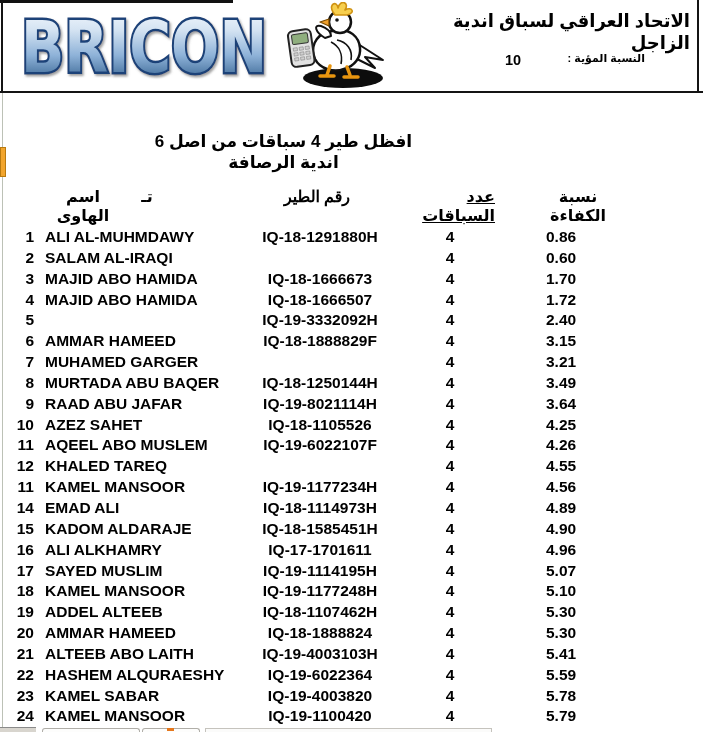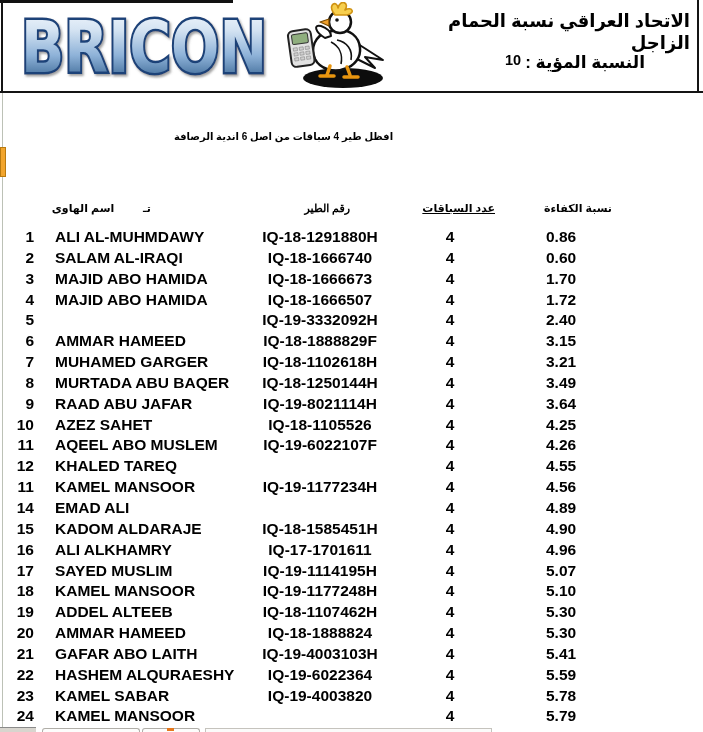--- a/index.html
+++ b/index.html
@@ -14,42 +14,42 @@
   .header-bottom-line{position:absolute;left:0;top:91px;width:703px;height:2px;background:#141414;}
   .header-left-line{position:absolute;left:1px;top:0;width:2px;height:91px;background:#141414;}
   .header-right-line{position:absolute;right:4px;top:0;width:2px;height:91px;background:#141414;}
   .top-line{position:absolute;left:0;top:0;width:233px;height:3px;background:#111;}
 
   .logo-svg{position:absolute;left:12px;top:5px;width:264px;height:82px;}
   .pigeon-svg{position:absolute;left:277px;top:2px;width:118px;height:88px;}
 
   .org-title{position:absolute;right:13px;top:10px;width:290px;text-align:right;
     font-size:18px;font-weight:bold;letter-spacing:.2px;}
-  .pct-label{position:absolute;right:58px;top:52px;font-size:17px;font-weight:bold;}
+  .pct-label{position:absolute;right:58px;top:52px;font-size:11px;font-weight:bold;}
   .pct-value{position:absolute;left:498px;top:52px;width:30px;text-align:center;
     font-size:14.5px;font-weight:bold;}
 
   
   .report-title{position:absolute;left:135px;top:131px;width:297px;text-align:center;
-    font-size:10px;font-weight:bold;}
-
-  
-  .thead{position:absolute;left:0;top:202px;width:680px;height:21px;font-weight:bold;font-size:11px;}
+    font-size:17px;font-weight:bold;}
+
+  
+  .thead{position:absolute;left:0;top:187px;width:680px;height:21px;font-weight:bold;font-size:16px;}
   .thead span{position:absolute;top:0;}
   .th-rank{left:134px;width:26px;text-align:center;}
   .th-name{left:40px;width:86px;text-align:center;}
   .th-bird{left:245px;width:105px;text-align:right;font-family:Liberation Serif, serif;}
   .th-races{left:405px;width:90px;text-align:right;text-decoration:underline;}
   .th-eff{left:530px;width:96px;text-align:center;}
 
   .tbody{position:absolute;left:0;top:227px;width:703px;}
   .trow{position:relative;height:20.85px;}
   .cell{position:absolute;top:0;font-weight:bold;font-size:15.5px;line-height:20px;white-space:nowrap;}
   .c-rank{left:8px;width:26px;text-align:right;}
-  .c-name{left:45px;width:215px;text-align:left;margin-left:10px;}
+  .c-name{left:45px;width:215px;text-align:left;}
   .c-bird{left:245px;width:150px;text-align:center;}
   .c-races{left:410px;width:80px;text-align:center;}
   .c-eff{left:546px;width:90px;text-align:left;}
 
   
   .page-edge{position:absolute;left:2px;top:93px;width:1px;height:634px;background:#bcc1b6;}
   .edge-marker{position:absolute;left:0;top:147px;width:4px;height:28px;background:#f2a52d;border:1px solid #b97a10;}
 
   
   .sheet-tabs{position:absolute;left:0;bottom:0;width:703px;height:5px;background:#fff;}
@@ -118,21 +118,21 @@
           <rect x="16.5" y="55" width="4" height="3"></rect>
             <rect x="22.5" y="55" width="4" height="3"></rect>
             <rect x="28.5" y="55" width="4" height="3"></rect>
         </g>
       </g>
 
       <path d="M53 64 L50 73 M70 65 L73 73" stroke="#e8950f" stroke-width="3.5" stroke-linecap="round"></path>
       <path d="M43 74 L57 74 M67 75 L81 75" stroke="#e8950f" stroke-width="3.5" stroke-linecap="round"></path>
     </svg>
 
-    <div class="org-title" dir="rtl">الاتحاد العراقي نسبة الحمام الزاجل</div>
+    <div class="org-title" dir="rtl">الاتحاد العراقي لسباق اندية الزاجل</div>
     <div class="pct-label" dir="rtl">النسبة المؤية :</div>
     <div class="pct-value">10</div>
   </div>
   <div class="header-bottom-line"></div>
 
   <div class="report-title" dir="rtl">افظل طير 4 سباقات من اصل 6 اندية الرصافة</div>
 
   <div class="thead">
     <span class="th-name" dir="rtl">اسم الهاوى</span>
     <span class="th-rank" dir="rtl">تـ</span>
@@ -145,21 +145,20 @@
       <div class="trow">
         <span class="cell c-rank">1</span>
         <span class="cell c-name">ALI AL-MUHMDAWY</span>
         <span class="cell c-bird">IQ-18-1291880H</span>
         <span class="cell c-races">4</span>
         <span class="cell c-eff">0.86</span>
       </div>
       <div class="trow">
         <span class="cell c-rank">2</span>
         <span class="cell c-name">SALAM AL-IRAQI</span>
-        <span class="cell c-bird">IQ-18-1666740</span>
         <span class="cell c-races">4</span>
         <span class="cell c-eff">0.60</span>
       </div>
       <div class="trow">
         <span class="cell c-rank">3</span>
         <span class="cell c-name">MAJID ABO HAMIDA</span>
         <span class="cell c-bird">IQ-18-1666673</span>
         <span class="cell c-races">4</span>
         <span class="cell c-eff">1.70</span>
       </div>
@@ -179,21 +178,20 @@
       <div class="trow">
         <span class="cell c-rank">6</span>
         <span class="cell c-name">AMMAR HAMEED</span>
         <span class="cell c-bird">IQ-18-1888829F</span>
         <span class="cell c-races">4</span>
         <span class="cell c-eff">3.15</span>
       </div>
       <div class="trow">
         <span class="cell c-rank">7</span>
         <span class="cell c-name">MUHAMED GARGER</span>
-        <span class="cell c-bird">IQ-18-1102618H</span>
         <span class="cell c-races">4</span>
         <span class="cell c-eff">3.21</span>
       </div>
       <div class="trow">
         <span class="cell c-rank">8</span>
         <span class="cell c-name">MURTADA ABU BAQER</span>
         <span class="cell c-bird">IQ-18-1250144H</span>
         <span class="cell c-races">4</span>
         <span class="cell c-eff">3.49</span>
       </div>
@@ -227,20 +225,21 @@
       <div class="trow">
         <span class="cell c-rank">11</span>
         <span class="cell c-name">KAMEL MANSOOR</span>
         <span class="cell c-bird">IQ-19-1177234H</span>
         <span class="cell c-races">4</span>
         <span class="cell c-eff">4.56</span>
       </div>
       <div class="trow">
         <span class="cell c-rank">14</span>
         <span class="cell c-name">EMAD ALI</span>
+        <span class="cell c-bird">IQ-18-1114973H</span>
         <span class="cell c-races">4</span>
         <span class="cell c-eff">4.89</span>
       </div>
       <div class="trow">
         <span class="cell c-rank">15</span>
         <span class="cell c-name">KADOM ALDARAJE</span>
         <span class="cell c-bird">IQ-18-1585451H</span>
         <span class="cell c-races">4</span>
         <span class="cell c-eff">4.90</span>
       </div>
@@ -274,21 +273,21 @@
       </div>
       <div class="trow">
         <span class="cell c-rank">20</span>
         <span class="cell c-name">AMMAR HAMEED</span>
         <span class="cell c-bird">IQ-18-1888824</span>
         <span class="cell c-races">4</span>
         <span class="cell c-eff">5.30</span>
       </div>
       <div class="trow">
         <span class="cell c-rank">21</span>
-        <span class="cell c-name">GAFAR ABO LAITH</span>
+        <span class="cell c-name">ALTEEB ABO LAITH</span>
         <span class="cell c-bird">IQ-19-4003103H</span>
         <span class="cell c-races">4</span>
         <span class="cell c-eff">5.41</span>
       </div>
       <div class="trow">
         <span class="cell c-rank">22</span>
         <span class="cell c-name">HASHEM ALQURAESHY</span>
         <span class="cell c-bird">IQ-19-6022364</span>
         <span class="cell c-races">4</span>
         <span class="cell c-eff">5.59</span>
@@ -296,20 +295,21 @@
       <div class="trow">
         <span class="cell c-rank">23</span>
         <span class="cell c-name">KAMEL SABAR</span>
         <span class="cell c-bird">IQ-19-4003820</span>
         <span class="cell c-races">4</span>
         <span class="cell c-eff">5.78</span>
       </div>
       <div class="trow">
         <span class="cell c-rank">24</span>
         <span class="cell c-name">KAMEL MANSOOR</span>
+        <span class="cell c-bird">IQ-19-1100420</span>
         <span class="cell c-races">4</span>
         <span class="cell c-eff">5.79</span>
       </div>
     </div>
 
   <div class="page-edge"></div>
   <div class="edge-marker"></div>
 
   <div class="sheet-tabs">
     <div class="st-btnbox"></div>

